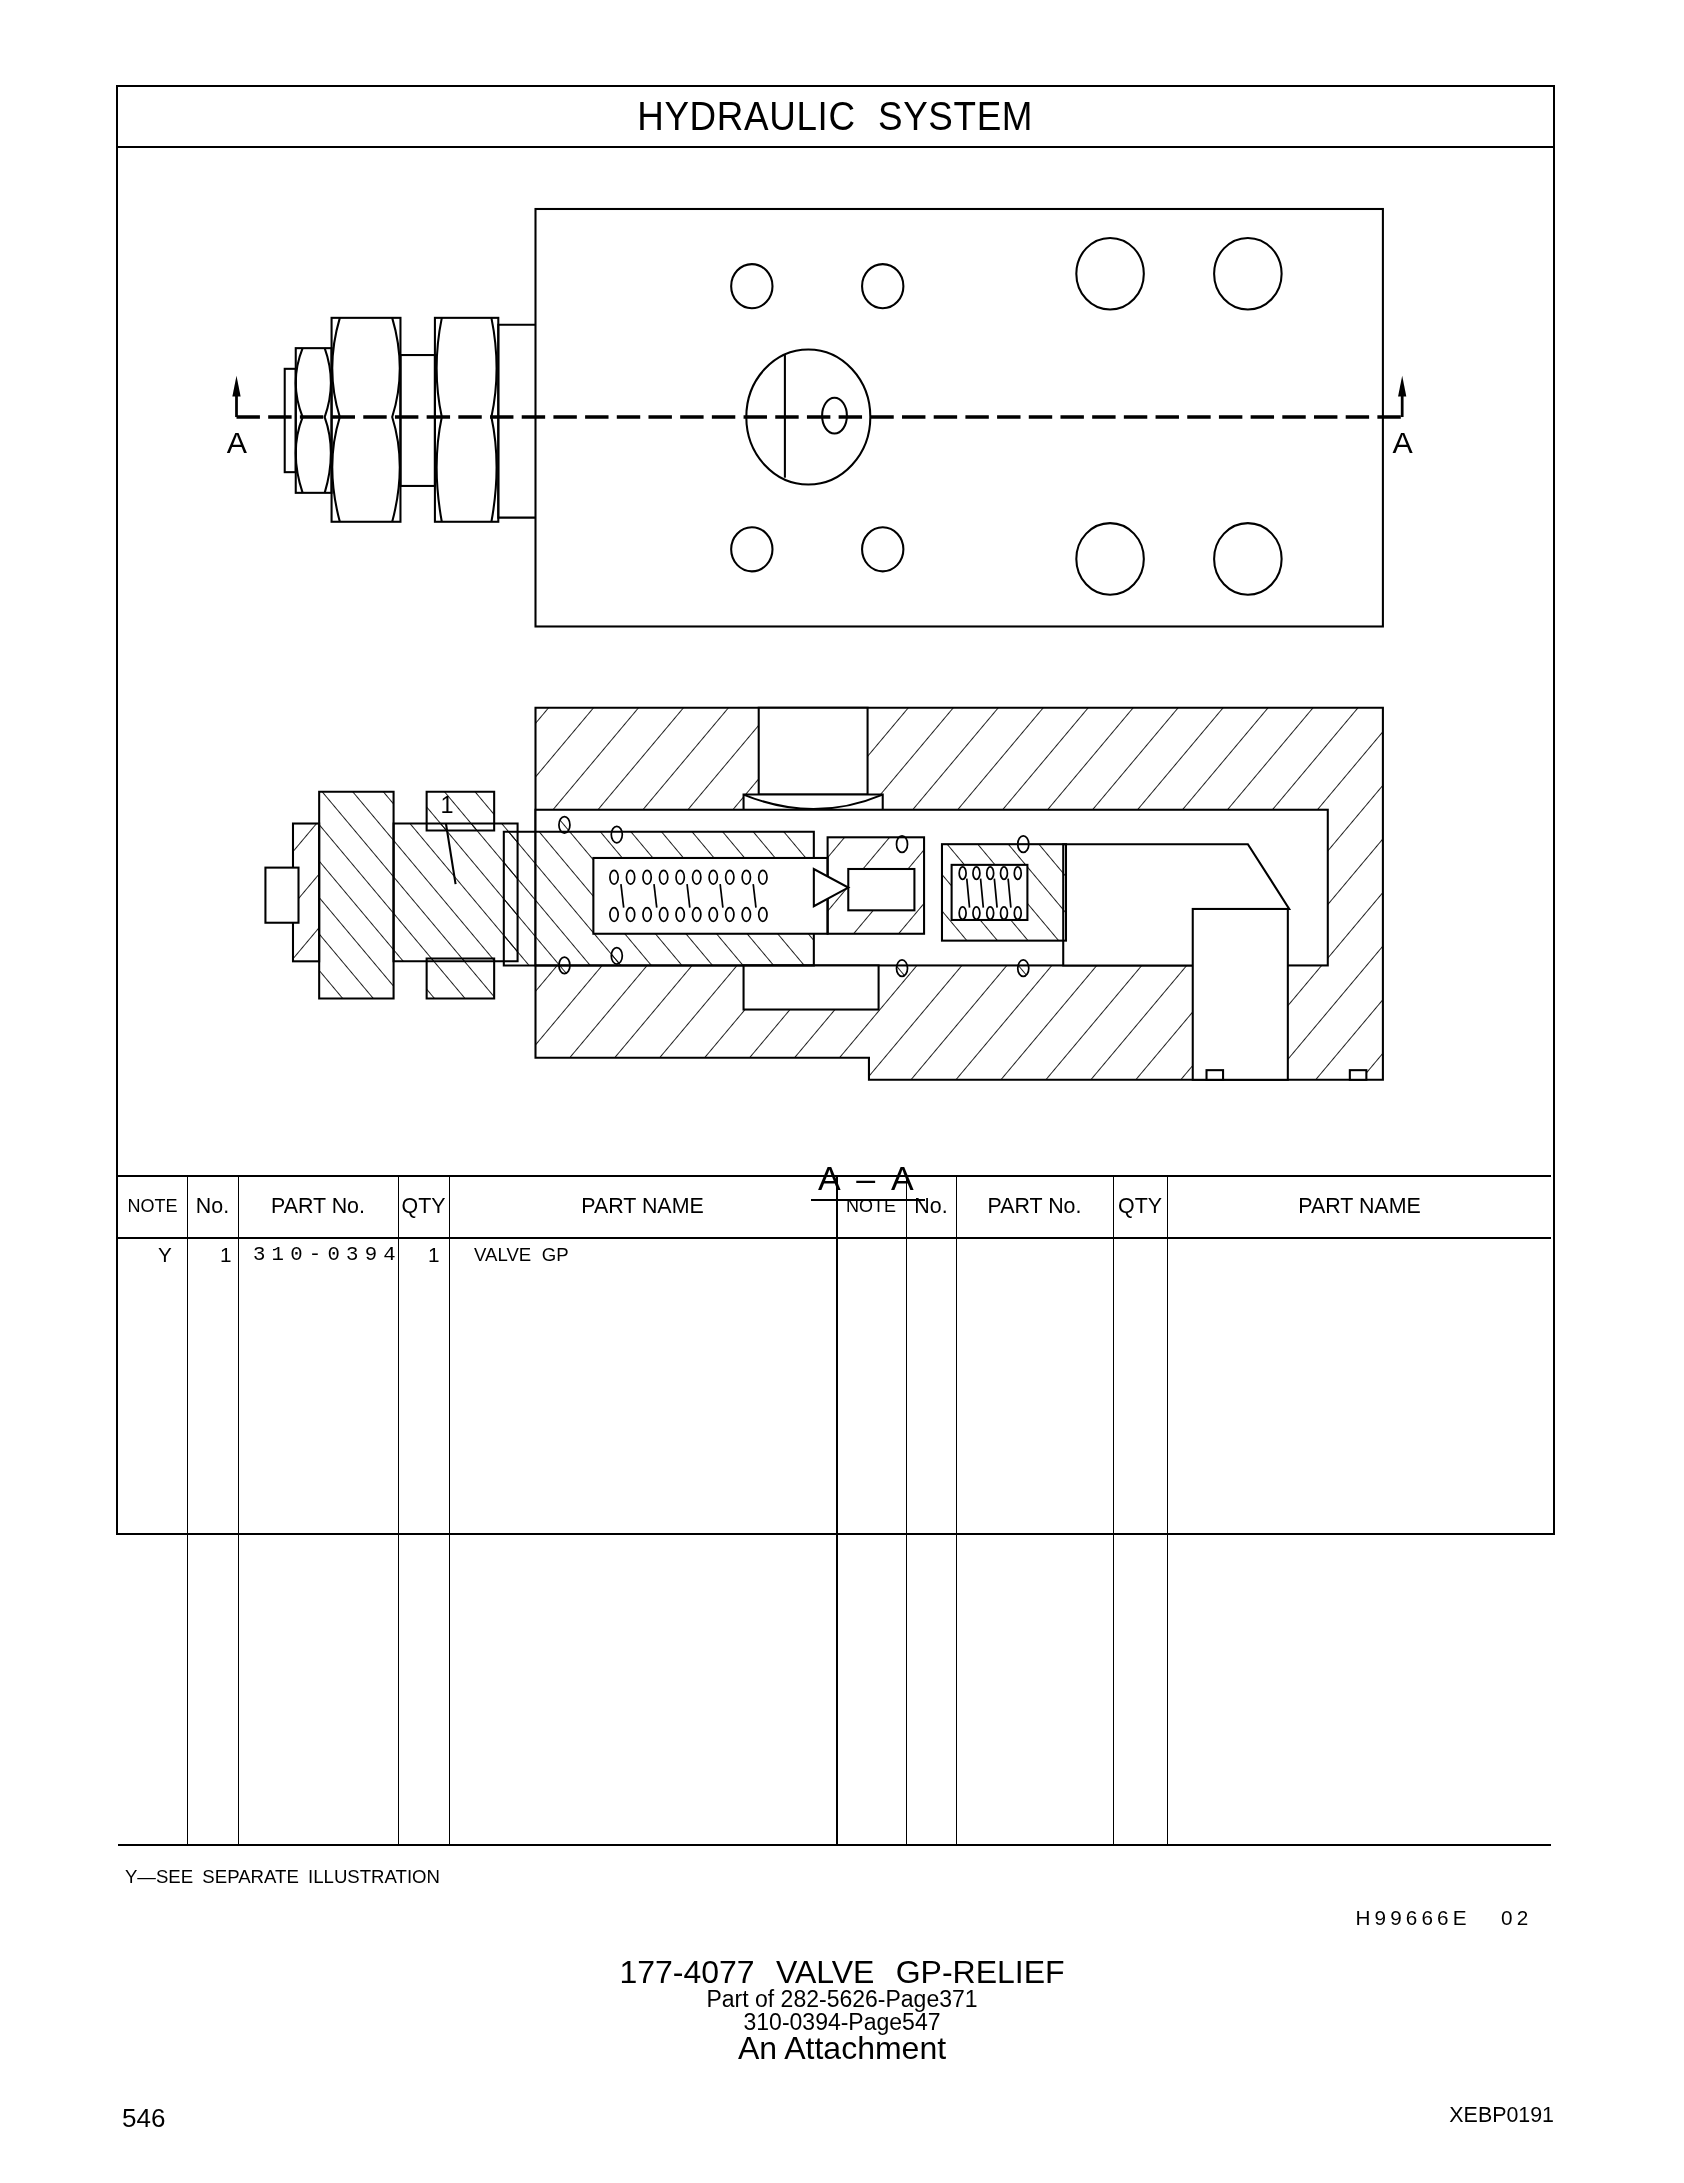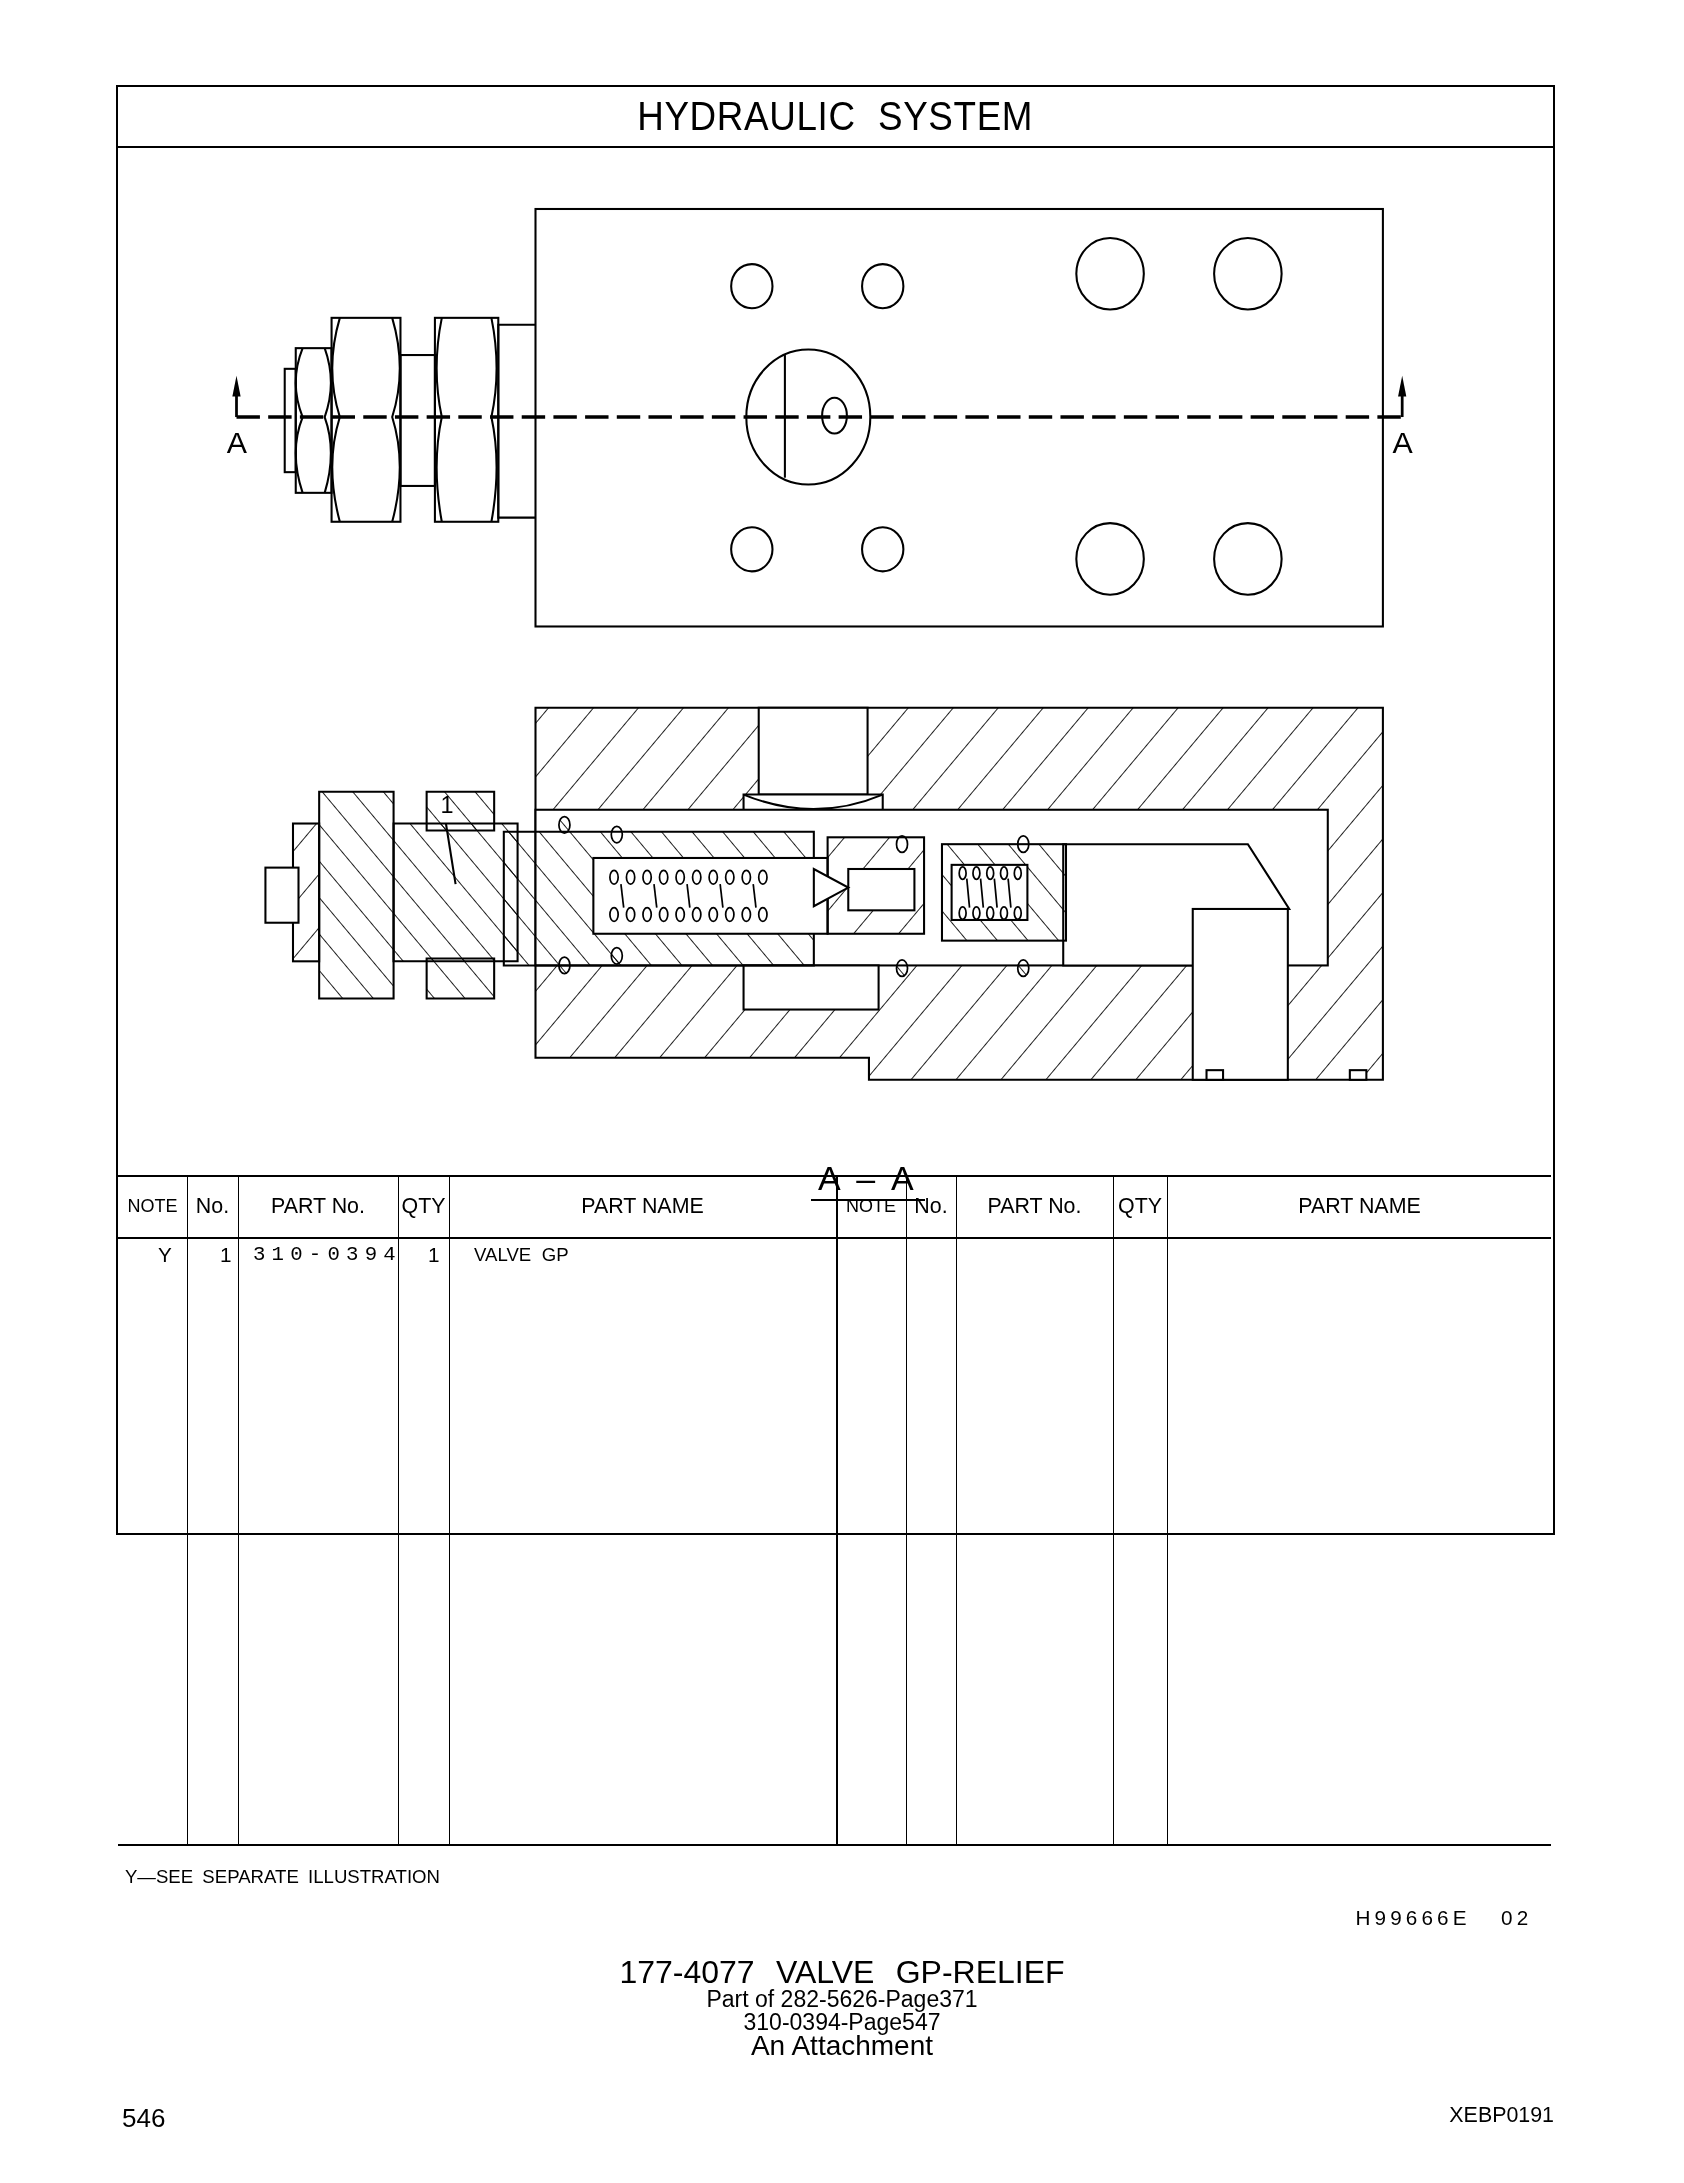--- a/index.html
+++ b/index.html
@@ -25,21 +25,21 @@
   .hcell.note { font-size: 18px; }
   .bcell { position: absolute; top: 66px; font-size: 20.7px; line-height: 23.4px; }
   .bcell.partno { letter-spacing: 6.2px; font-family: "Liberation Mono", "DejaVu Sans Mono", monospace; font-size: 20.7px; }
   .bcell.name { font-size: 18.6px; word-spacing: 5.5px; }
   .footnote { position: absolute; left: 6.9px; top: 1779px; font-size: 18.6px; word-spacing: 4.1px; }
   .ref-code { position: absolute; right: 20.7px; top: 1819px; font-size: 20.7px; letter-spacing: 4.1px; word-spacing: 20.7px; }
   .caption { position: absolute; left: 0; width: 1684px; text-align: center; line-height: 1; }
   .cap1 { top: 1956px; font-size: 32px; word-spacing: 12.4px; }
   .cap2 { top: 1988px; font-size: 23px; }
   .cap3 { top: 2011px; font-size: 23px; }
-  .cap4 { top: 2032px; font-size: 28px; }
+  .cap4 { top: 2032px; font-size: 32px; }
   .page-num { position: absolute; left: 122px; top: 2103px; font-size: 26px; }
   .doc-code { position: absolute; right: 130px; top: 2103px; font-size: 21.4px; }
 </style>
 </head>
 <body>
 
 <div class="frame">
   <div class="title-band">
     <span>HYDRAULIC   SYSTEM</span>
   </div>

